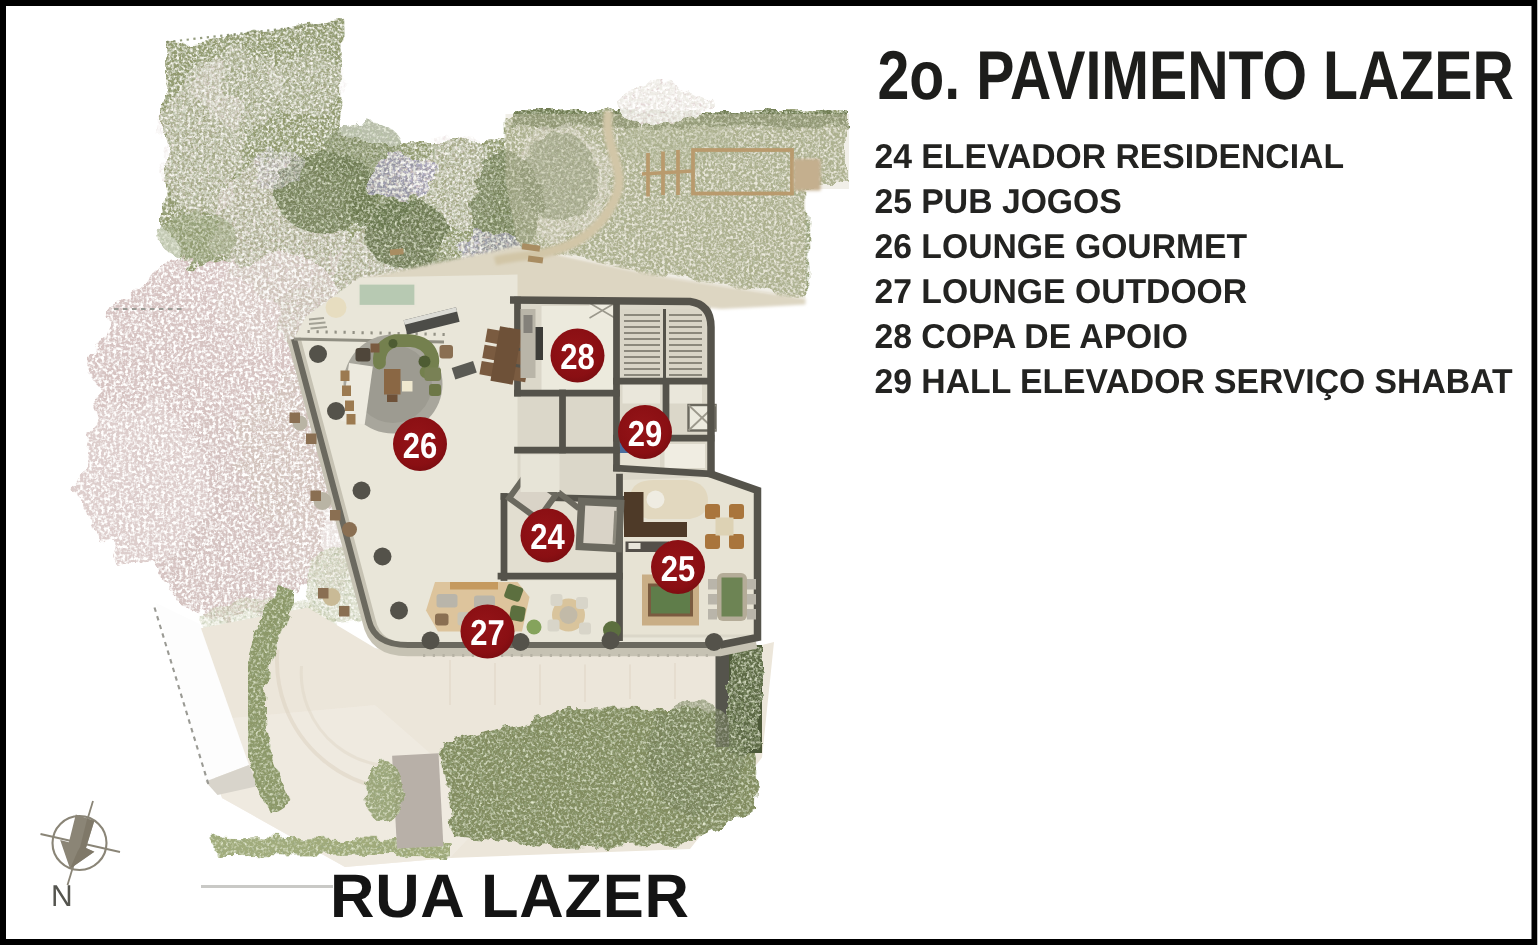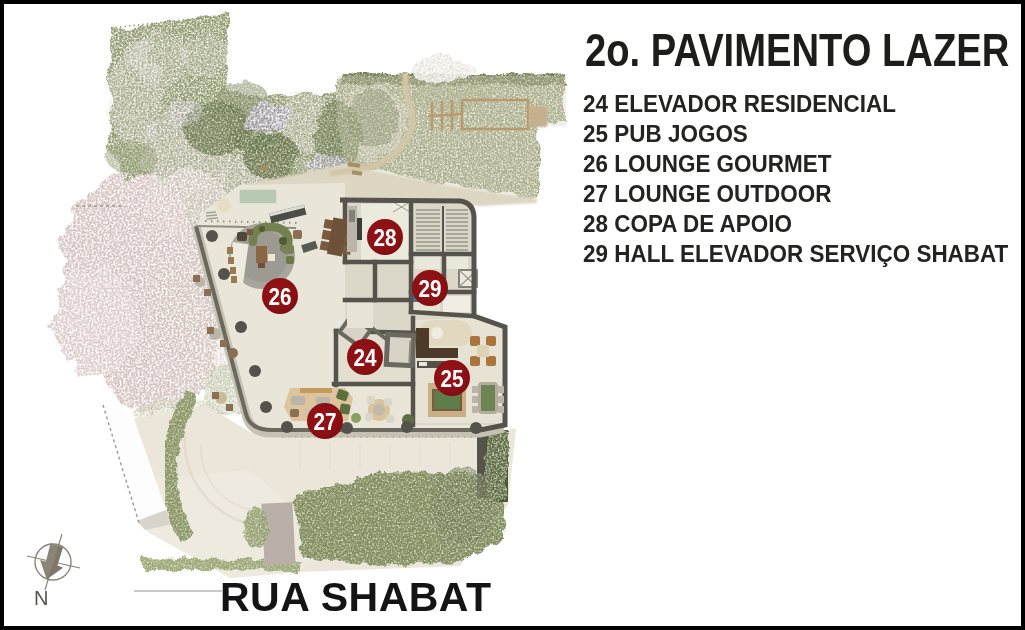--- a/index.html
+++ b/index.html
@@ -436,16 +436,16 @@
   <line x1="27" y1="556" x2="80" y2="568" stroke="#8a8577" stroke-width="1.2"></line>
   <g transform="translate(52,562) rotate(14)">
     <path d="M-6,-18 L7,-17 L6,2 L12,3 L-1,18 L-12,1 L-6,1 Z" fill="#8b8576"></path>
     <path d="M2,-17 L7,-17 L6,2 L12,3 L-1,18 L1,6 L2,2 Z" fill="#7b7464" opacity="0.75"></path>
   </g>
 </g>
 </svg>
 
 <div class="ttl">2o. PAVIMENTO LAZER</div>
 <div class="leg">24 ELEVADOR RESIDENCIAL<br>25 PUB JOGOS<br>26 LOUNGE GOURMET<br>27 LOUNGE OUTDOOR<br>28 COPA DE APOIO<br>29 HALL ELEVADOR SERVIÇO SHABAT</div>
-<div class="rua">RUA SHABAT</div>
+<div class="rua">RUA LAZER</div>
 <div class="rualine"></div>
 <div class="nlbl">N</div>
 </div>
 
 </body></html>

